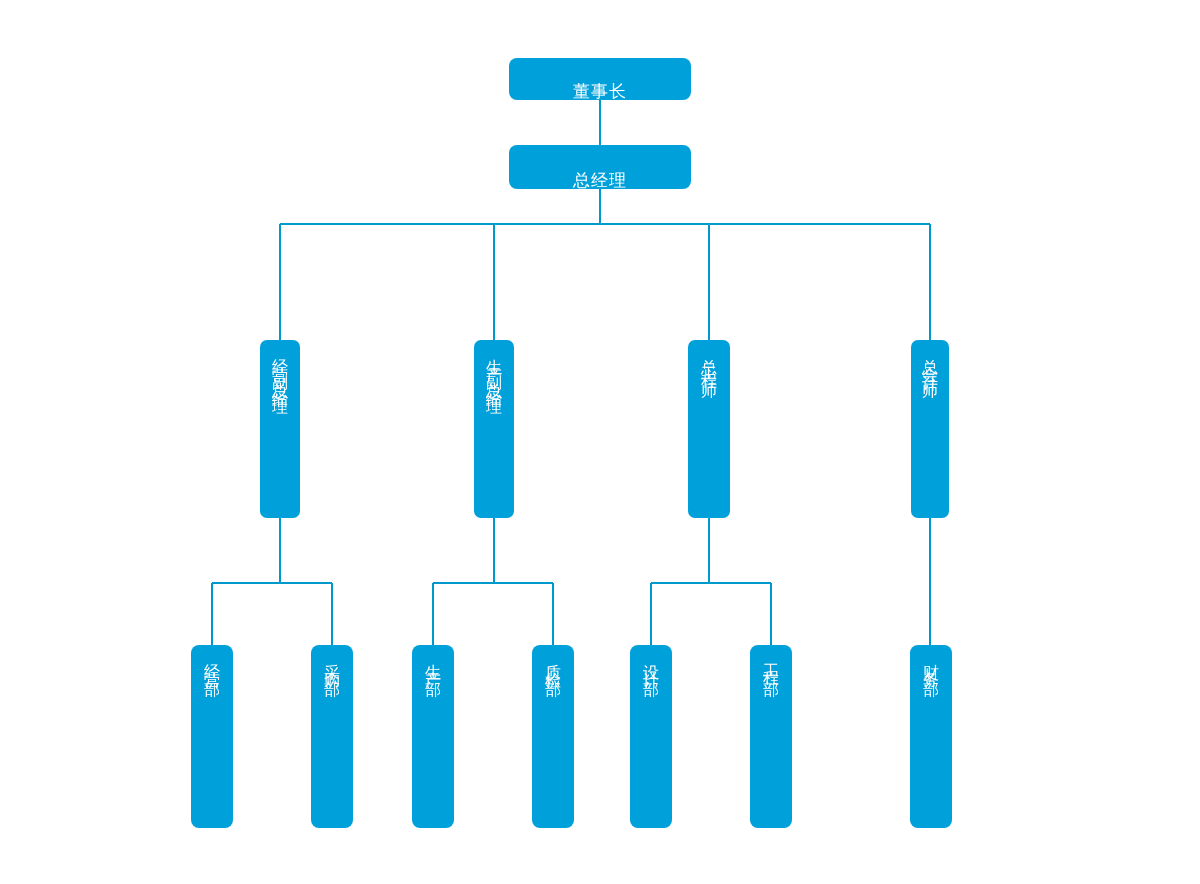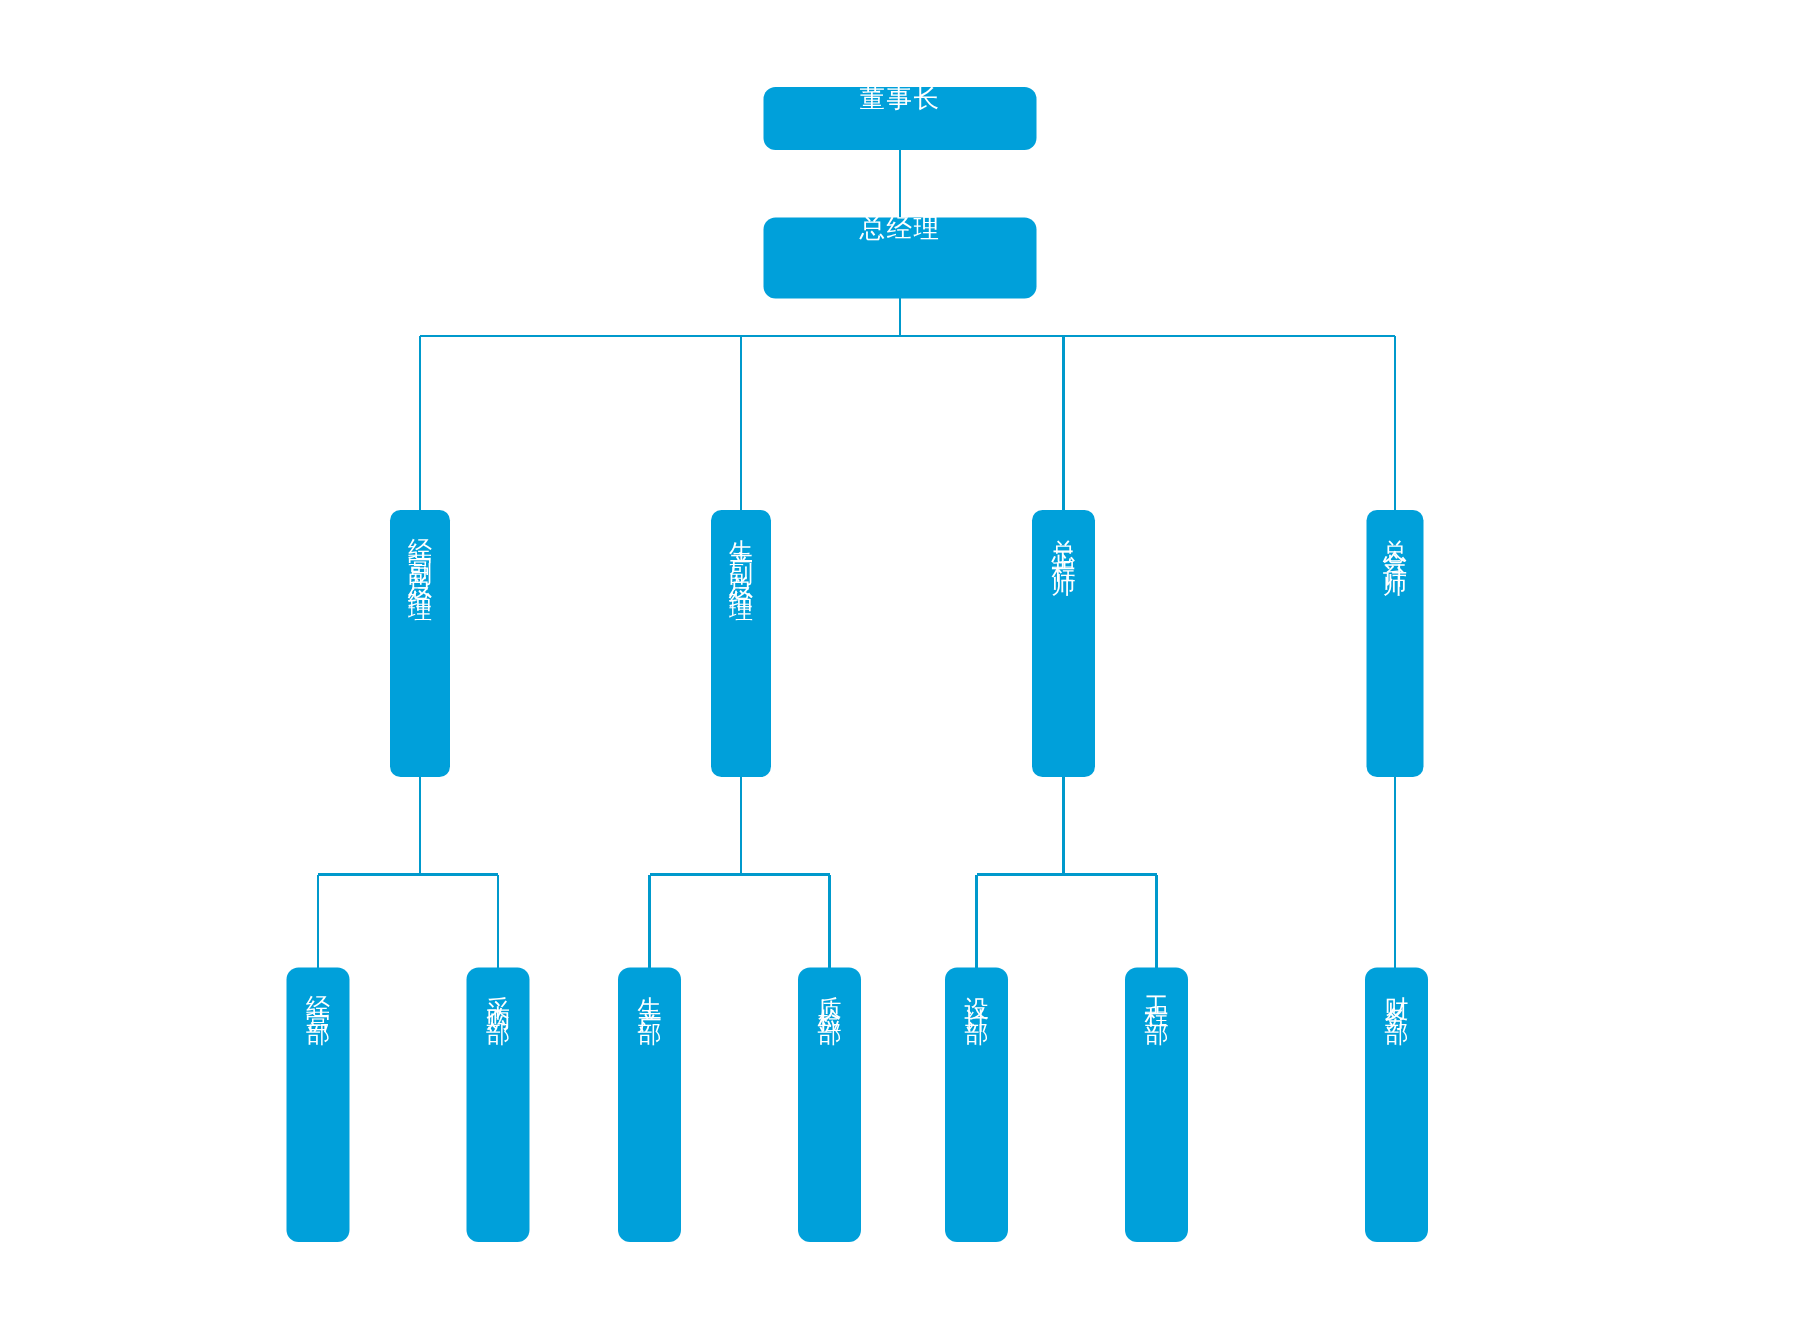--- a/index.html
+++ b/index.html
@@ -32,21 +32,21 @@
   }
 
   
   .node {
     position: absolute;
     z-index: 2;
     box-sizing: border-box;
     background: #00a0da;
     border-radius: 7px;
     display: flex;
-    align-items: flex-start;
+    align-items: flex-end;
     justify-content: center;
     color: #ffffff;
     line-height: 1.0;
     -webkit-font-smoothing: antialiased;
   }
 
   
   .node.horizontal {
     font-size: 17px;
     letter-spacing: 1px;
@@ -116,21 +116,21 @@
 
       <path d="M930,518 L930,645"></path>
 
     </g>
   </svg>
 
   <div class="node horizontal level-0" style="left:509px; top:58px; width:182px; height:42px;">
     <span class="node-label">董事长</span>
   </div>
 
-  <div class="node horizontal level-1" style="left:509px; top:145px; width:182px; height:54px;">
+  <div class="node horizontal level-1" style="left:509px; top:145px; width:182px; height:44px;font-family:Liberation Serif, serif;">
     <span class="node-label">总经理</span>
   </div>
 
   <div class="node vertical level-2" style="left:260px; top:340px; width:40px; height:178px;">
     <span class="node-label">经营副总经理</span>
   </div>
 
   <div class="node vertical level-2" style="left:474px; top:340px; width:40px; height:178px;">
     <span class="node-label">生产副总经理</span>
   </div>

